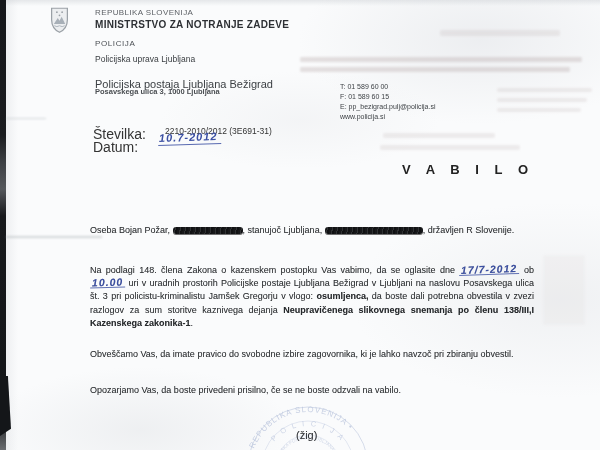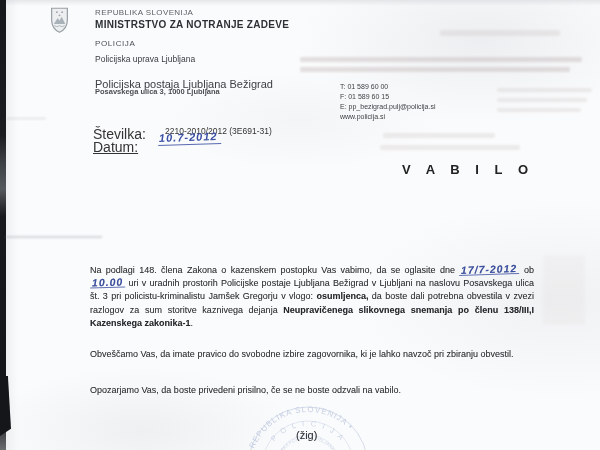--- a/index.html
+++ b/index.html
@@ -99,27 +99,28 @@
 
   <div class="contact">
     <div>T: 01 589 60 00</div>
     <div>F: 01 589 60 15</div>
     <div>E: pp_bezigrad.pulj@policija.si</div>
     <div>www.policija.si</div>
   </div>
 
   <div class="meta-label" style="top:126px;">Številka:</div>
   <div class="meta-value" style="top:126px;">2210-2010/2012 (3E691-31)</div>
-  <div class="meta-label" style="top:139px;text-decoration:underline;">Datum:</div>
+  <div class="meta-label" style="top:139px;">Datum:</div>
   <div class="hw hw-date-top">10.7-2012</div>
 
   <div class="title-wrap">
     <div class="title-main">V A B I L O</div>
   </div>
 
+  <div class="para p1"><span>Oseba Bojan Požar,</span> <span class="redact r1"></span><span>, stanujoč Ljubljana,</span> <span class="redact r2"></span><span>, državljen R Slovenije.</span></div>
 
   <div class="para p2"><span>Na podlagi 148. člena Zakona o kazenskem postopku Vas vabimo, da se oglasite dne</span> <span class="hw hw-inline">17/7-2012</span> <span>ob</span> <span class="hw hw-inline">10.00</span> <span>uri v uradnih prostorih Policijske postaje Ljubljana Bežigrad v Ljubljani na naslovu Posavskega ulica št. 3 pri policistu-kriminalistu Jamšek Gregorju v vlogo:</span> <b>osumljenca,</b> <span>da boste dali potrebna obvestila v zvezi razlogov za sum storitve kaznivega dejanja</span> <b>Neupravičenega slikovnega snemanja po členu 138/III,I Kazenskega zakonika-1</b><span>.</span></div>
 
   <div class="para p3">Obveščamo Vas, da imate pravico do svobodne izbire zagovornika, ki je lahko navzoč pri zbiranju obvestil.</div>
 
   <div class="para p4">Opozarjamo Vas, da boste privedeni prisilno, če se ne boste odzvali na vabilo.</div>
 
   <svg class="stamp" width="150" height="150" viewBox="0 0 150 150">
     <defs>
       <path id="arcOuter" d="M 17,78 A 58,58 0 0 1 133,78" fill="none"></path>

